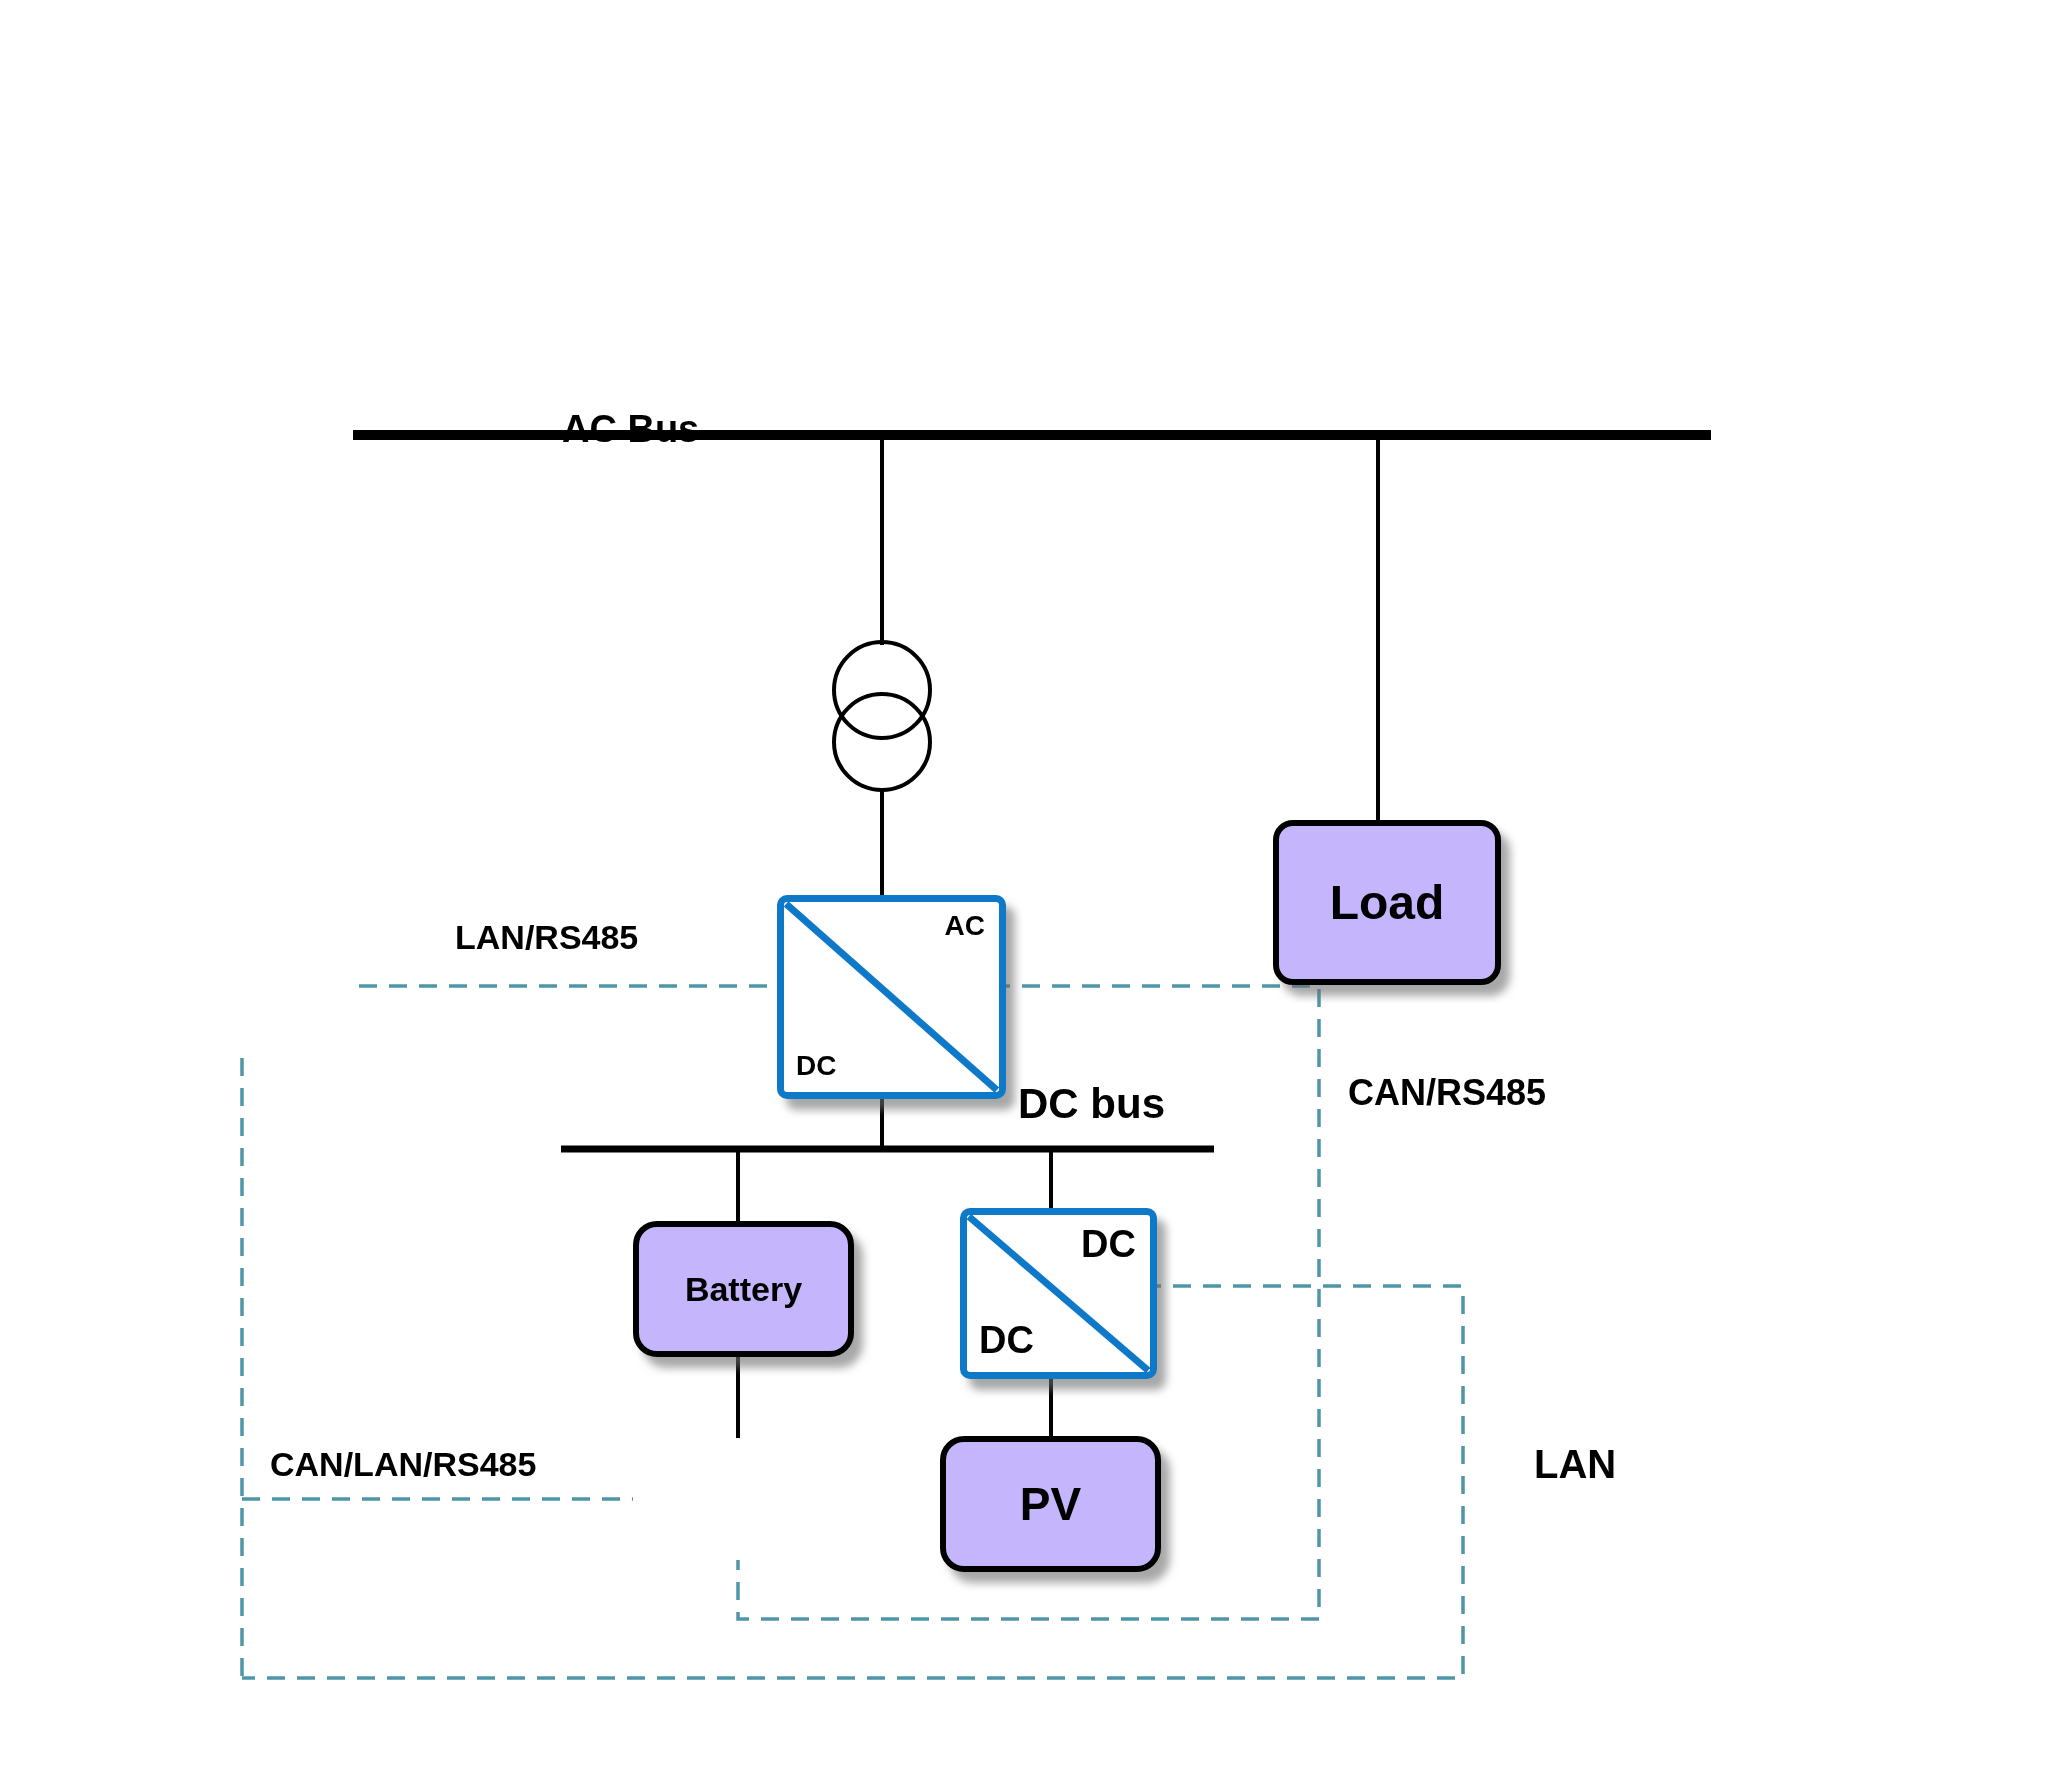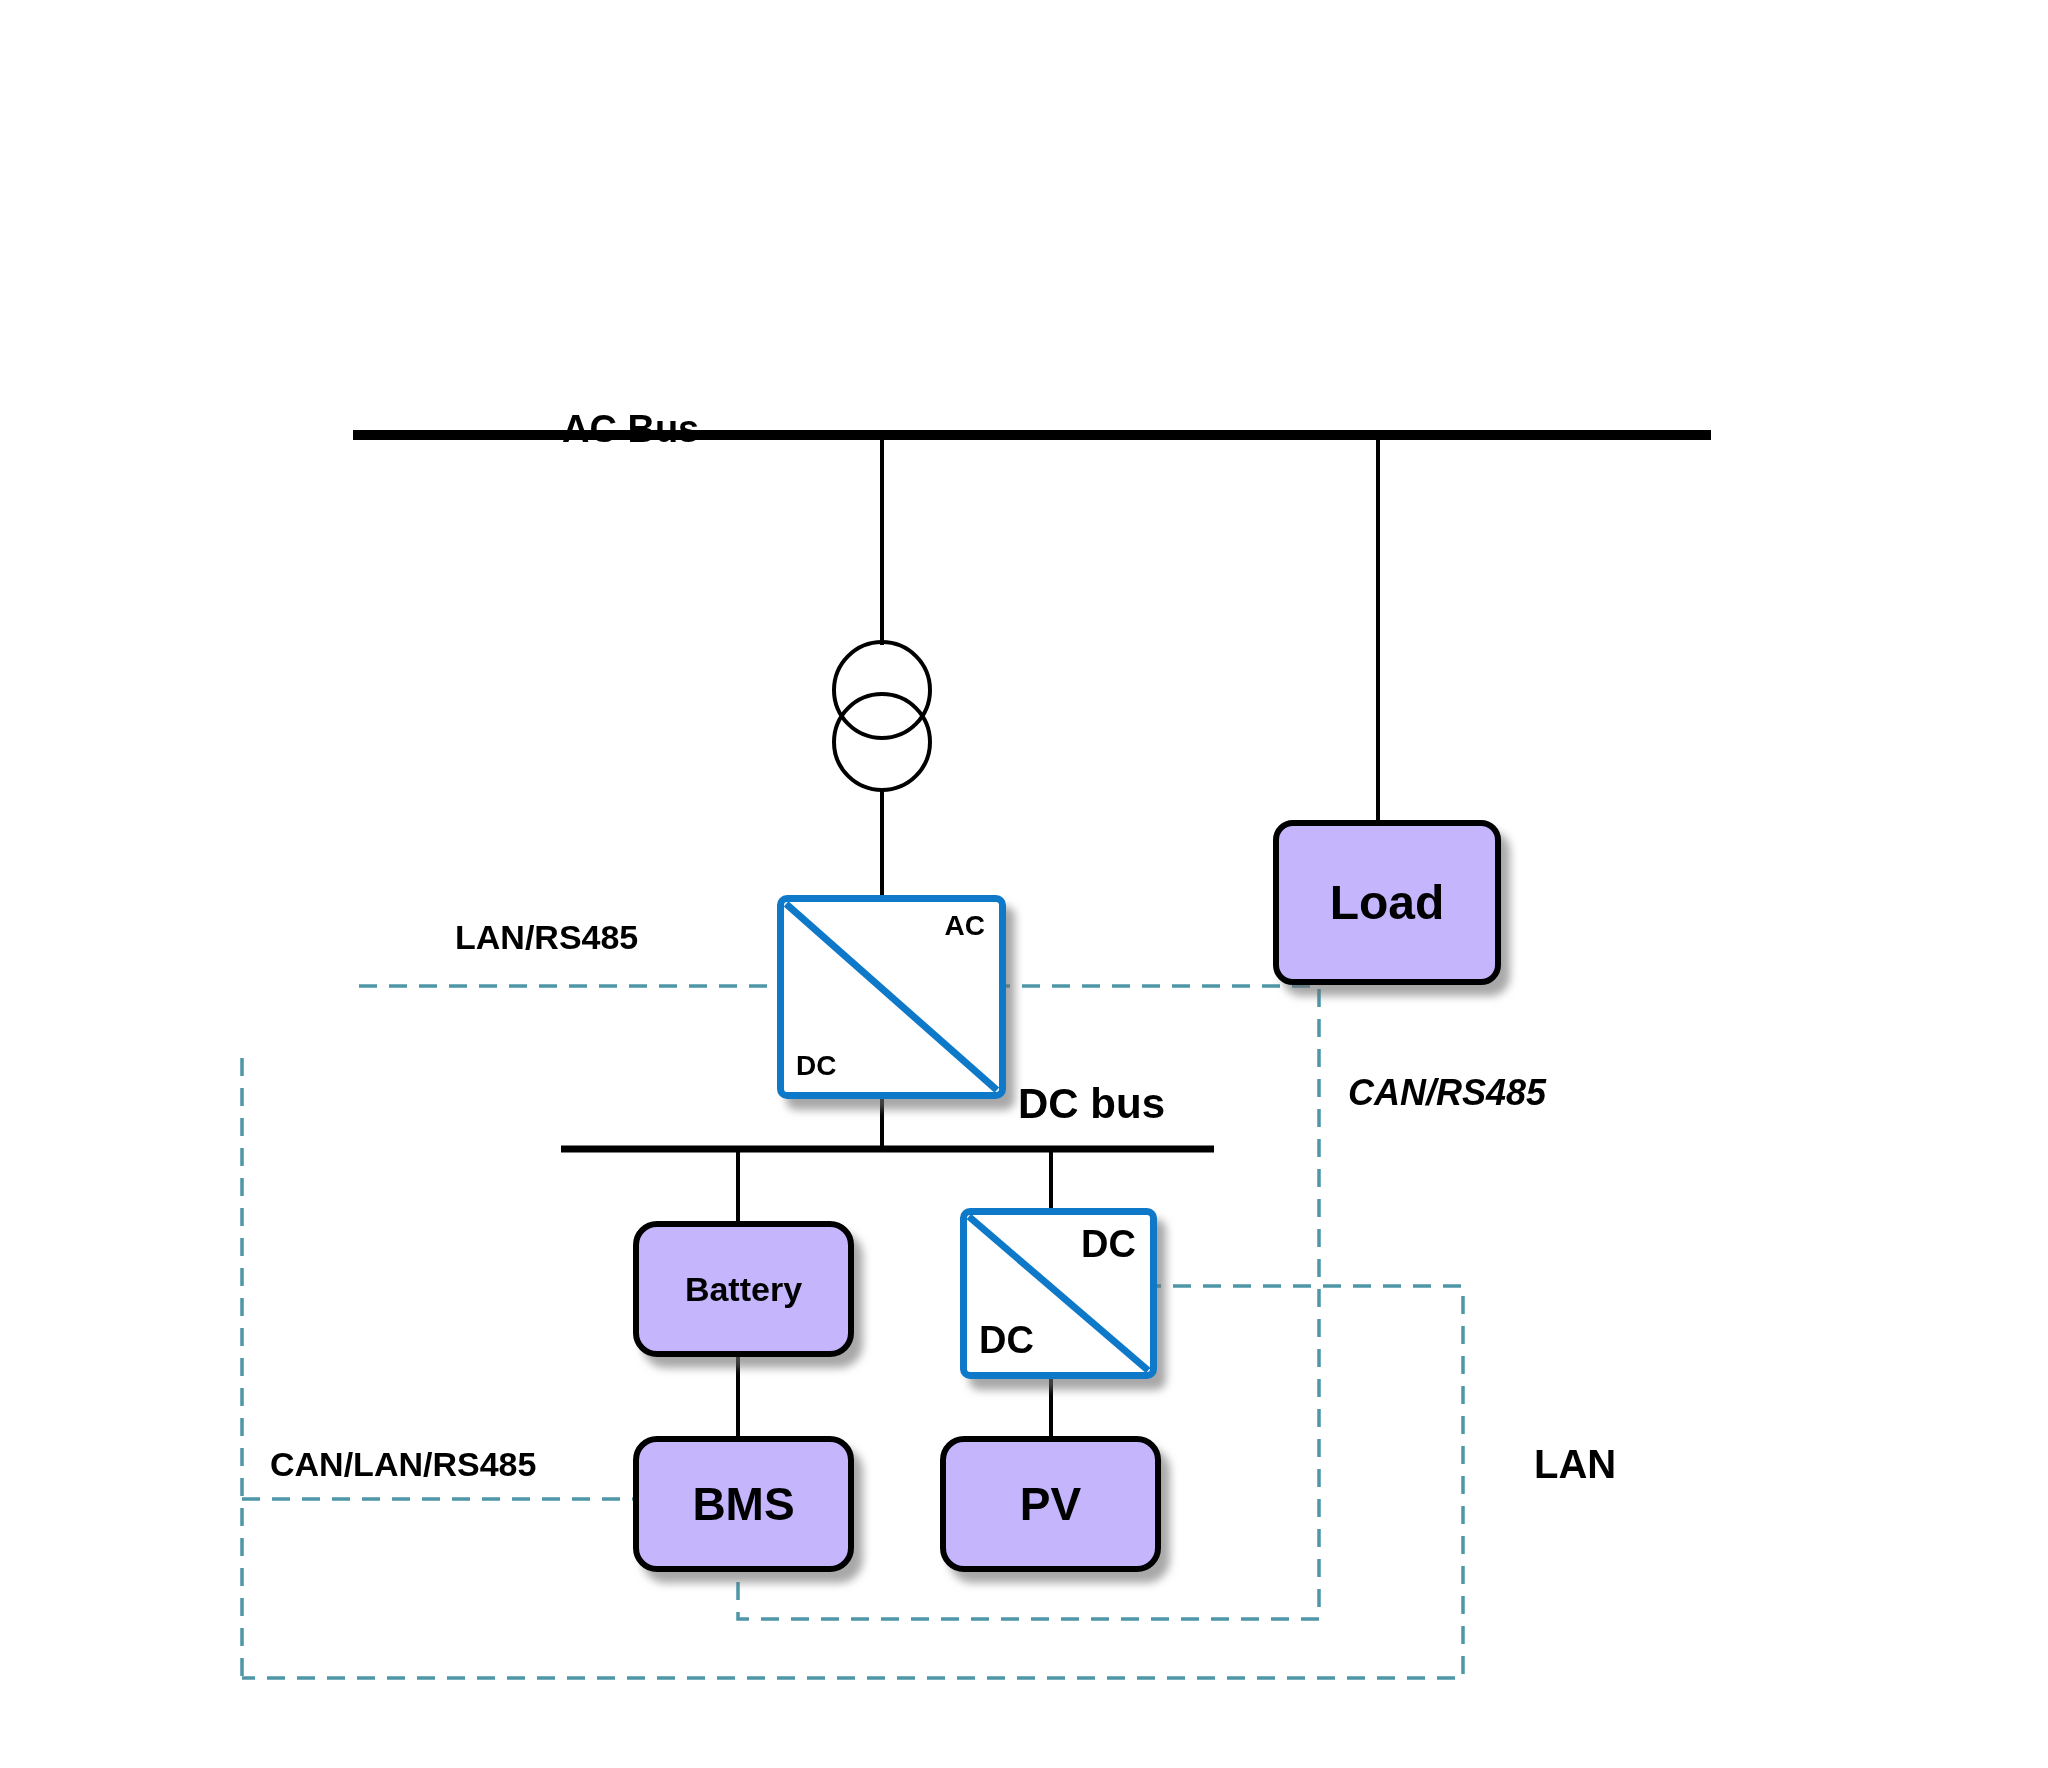--- a/index.html
+++ b/index.html
@@ -53,21 +53,21 @@
   .conv-bottom{position:absolute;left:12px;bottom:10px;}
 
   .dlabel{
     position:absolute;
     font-weight:bold;color:#000;
     white-space:nowrap;
   }
   .lbl-acbus{left:562px;top:368px;font-size:38px;margin-top:40px;}
   .lbl-dcbus{left:1018px;top:1080px;font-size:42px;}
   .lbl-lanrs485{left:455px;top:918px;font-size:34px;}
-  .lbl-canrs485{left:1348px;top:1072px;font-size:36px;font-style:italic;}
+  .lbl-canrs485{left:1348px;top:1072px;font-size:36px;}
   .lbl-canlanrs485{left:270px;top:1445px;font-size:34px;}
   .lbl-lan{left:1500px;top:1442px;font-size:40px;margin-left:34px;}
 </style>
 </head>
 <body>
 
 <div class="canvas">
 
   <svg class="wires">
 
@@ -103,23 +103,20 @@
 
 
   <div class="node load">
     <span>Load</span>
   </div>
 
   <div class="node battery">
     <span>Battery</span>
   </div>
 
-  <div class="node bms">
-    <span>BMS</span>
-  </div>
 
   <div class="node pv">
     <span>PV</span>
   </div>
 
   <div class="converter acdc">
     <svg class="diag" viewBox="0 0 100 100" preserveAspectRatio="none">
       <line x1="1" y1="1" x2="99" y2="99"></line>
     </svg>
     <span class="conv-top">AC</span>

